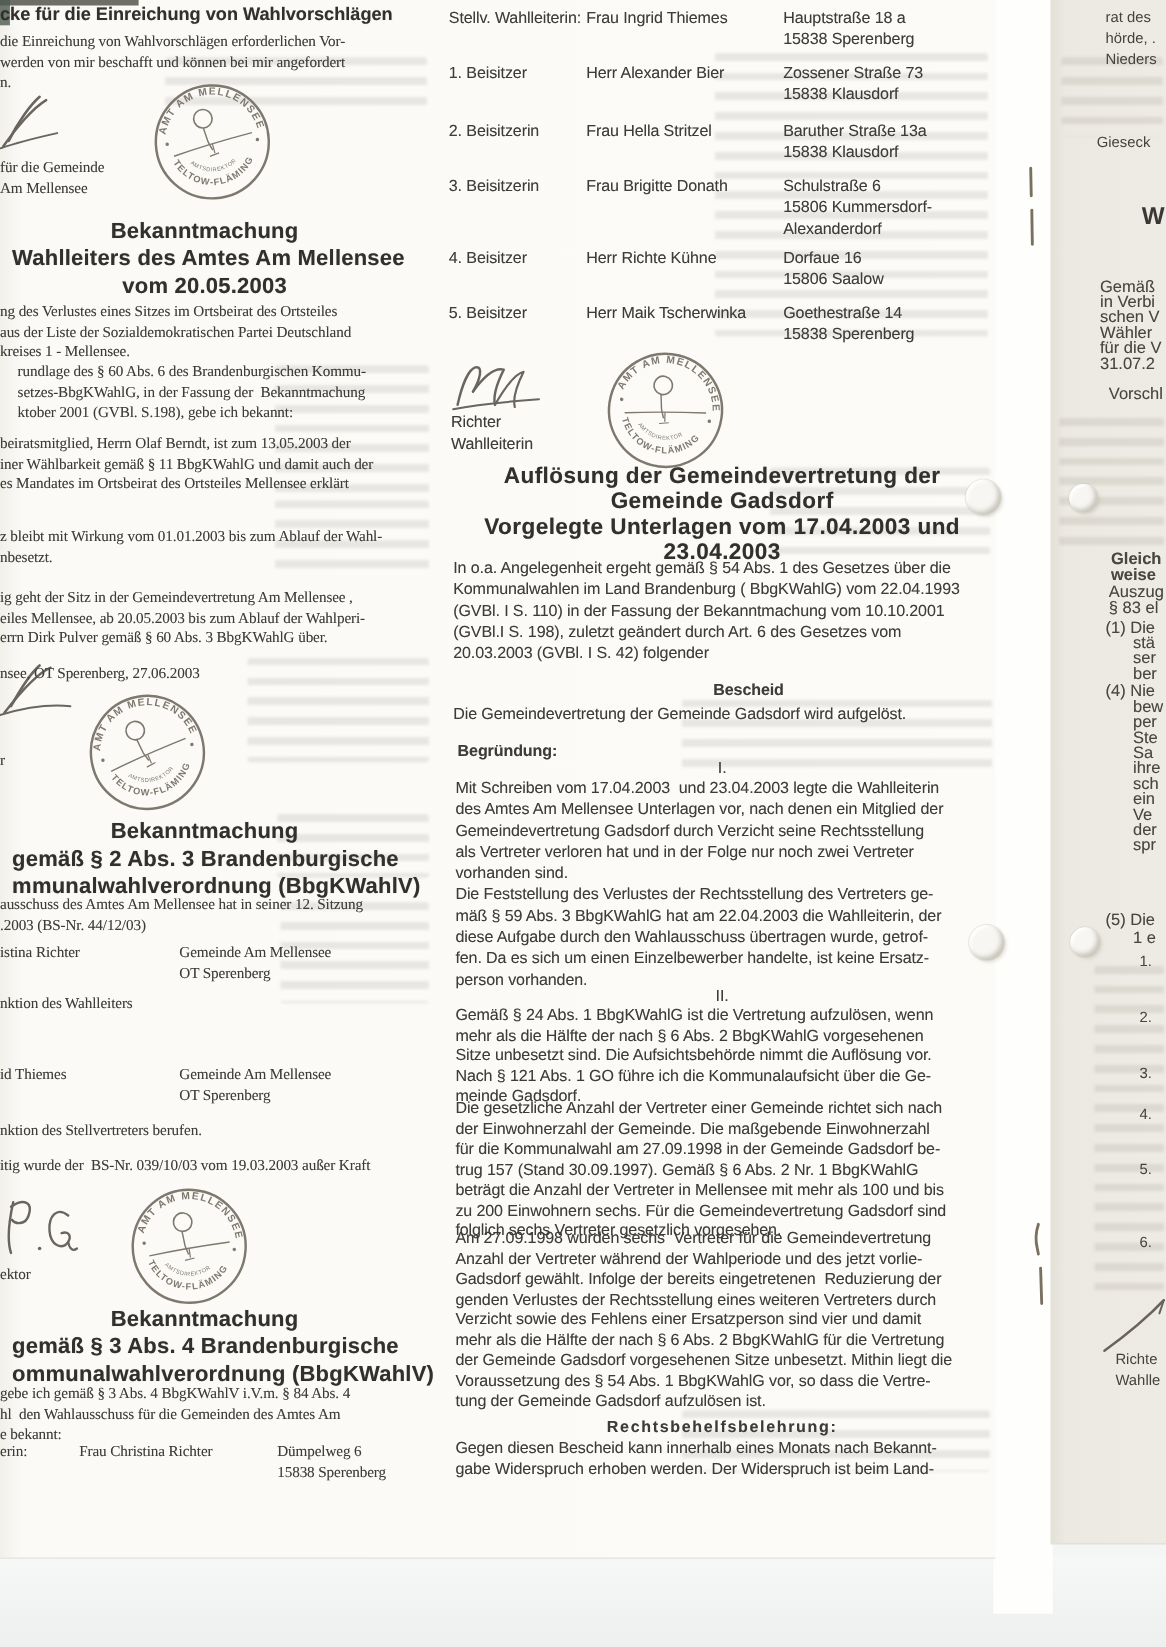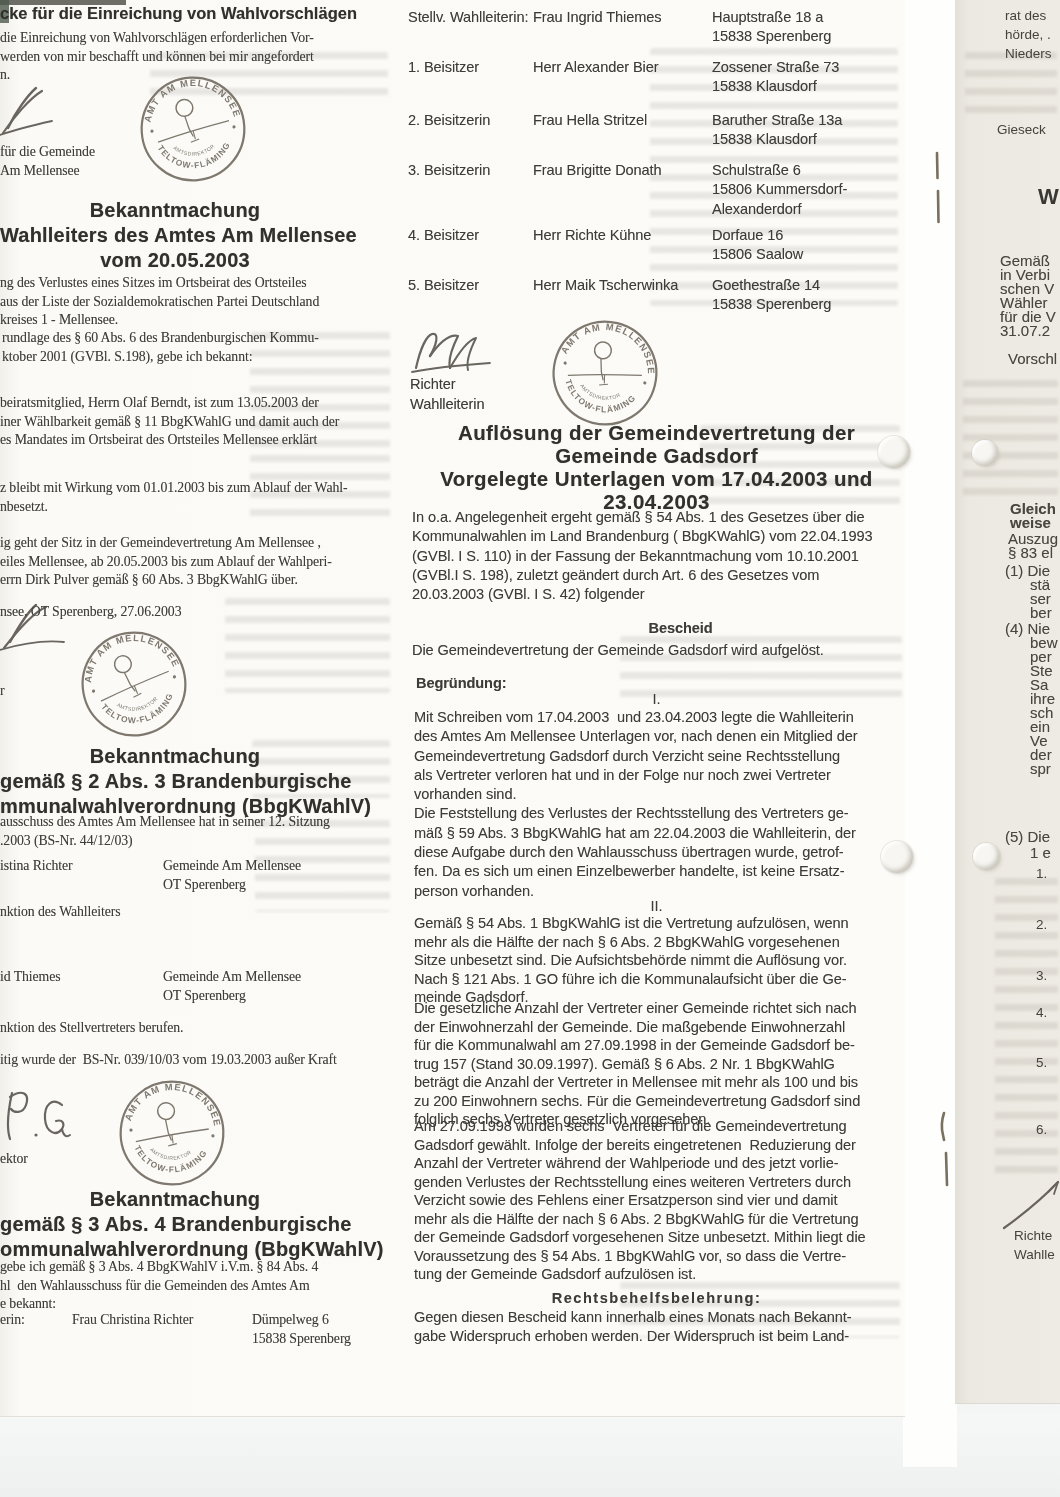--- a/index.html
+++ b/index.html
@@ -41,21 +41,21 @@
                inset 2px 2px 3px rgba(255,255,255,.95),
                0 0 0 1px rgba(198,194,184,.35),
                2px 2px 3px rgba(185,181,170,.35);
   }
   .ghost{
     background:repeating-linear-gradient(180deg,rgba(125,119,106,.15) 0 7px,rgba(0,0,0,0) 7px 18px);
     filter:blur(1.4px);border-radius:3px;
   }
   
   .lt{font-size:13.8px;line-height:18.7px;letter-spacing:-.1px;text-shadow:0 0 .6px rgba(62,60,55,.35);font-family:Liberation Serif, serif;}
-  .lt-head{font-weight:bold;font-size:20px;line-height:25px;color:#32302c;letter-spacing:.2px;text-shadow:0 0 .7px rgba(50,48,44,.4);}
+  .lt-head{font-weight:bold;font-size:20px;line-height:25px;color:#32302c;letter-spacing:.2px;text-shadow:0 0 .7px rgba(50,48,44,.4);margin-left:11px;}
   .lt-h1{font-weight:bold;font-size:16.5px;color:#32302c;text-shadow:0 0 .7px rgba(50,48,44,.4);}
   .md{font-size:14.6px;line-height:19.3px;letter-spacing:-.1px;text-shadow:0 0 .6px rgba(62,60,55,.35);}
   .md-tight{line-height:18.5px;}
   .md-head{font-weight:bold;font-size:20.5px;line-height:23px;color:#32302c;letter-spacing:.4px;text-shadow:0 0 .7px rgba(50,48,44,.4);}
   .rp{font-size:15px;line-height:14px;color:#49463f;text-shadow:0 0 .5px rgba(70,66,60,.35);}
   .rp-md{font-size:13.5px;line-height:19px;color:#45423c;}
   .u{}
   .lsp{letter-spacing:1.5px;}
   .stamp{opacity:.88;}
   .sig{stroke:#514c45;fill:none;stroke-linecap:round;stroke-linejoin:round;opacity:.85;}
@@ -138,22 +138,23 @@
   <div class="abs lt-head ctr lines" style="left:0;top:198px;width:350px">
       <div>Bekanntmachung</div>
       <div>Wahlleiters des Amtes Am Mellensee</div>
       <div>vom 20.05.2003</div>
     </div>
   <div class="abs lt lines" style="left:0;top:274px">
       <div>ng des Verlustes eines Sitzes im Ortsbeirat des Ortsteiles</div>
       <div>aus der Liste der Sozialdemokratischen Partei Deutschland</div>
       <div>kreises 1 - Mellensee.</div>
     </div>
-  <div class="abs lt lines" style="left:2px;top:329px">
+  <div class="abs lt lines" style="left:16px;top:329px">
       <div>rundlage des § 60 Abs. 6 des Brandenburgischen Kommu-</div>
+      <div>setzes-BbgKWahlG, in der Fassung der  Bekanntmachung</div>
       <div>ktober 2001 (GVBl. S.198), gebe ich bekannt:</div>
     </div>
   <div class="abs lt lines" style="left:0;top:394px">
       <div>beiratsmitglied, Herrn Olaf Berndt, ist zum 13.05.2003 der</div>
       <div>iner Wählbarkeit gemäß § 11 BbgKWahlG und damit auch der</div>
       <div>es Mandates im Ortsbeirat des Ortsteiles Mellensee erklärt</div>
     </div>
   <div class="abs lt lines" style="left:0;top:479px">
       <div>z bleibt mit Wirkung vom 01.01.2003 bis zum Ablauf der Wahl-</div>
       <div>nbesetzt.</div>
@@ -331,39 +332,39 @@
         <div>vorhanden sind.</div>
         <div>Die Feststellung des Verlustes der Rechtsstellung des Vertreters ge-</div>
         <div>mäß § 59 Abs. 3 BbgKWahlG hat am 22.04.2003 die Wahlleiterin, der</div>
         <div>diese Aufgabe durch den Wahlausschuss übertragen wurde, getrof-</div>
         <div>fen. Da es sich um einen Einzelbewerber handelte, ist keine Ersatz-</div>
         <div>person vorhanden.</div>
       </div>
 
     <div class="abs md ctr line" style="left:0;top:897px;width:497px">II.</div>
     <div class="abs md md-tight lines" style="left:6px;top:914px">
-        <div>Gemäß § 54 Abs. 1 BbgKWahlG ist die Vertretung aufzulösen, wenn</div>
+        <div>Gemäß § 24 Abs. 1 BbgKWahlG ist die Vertretung aufzulösen, wenn</div>
         <div>mehr als die Hälfte der nach § 6 Abs. 2 BbgKWahlG vorgesehenen</div>
         <div>Sitze unbesetzt sind. Die Aufsichtsbehörde nimmt die Auflösung vor.</div>
         <div>Nach § 121 Abs. 1 GO führe ich die Kommunalaufsicht über die Ge-</div>
         <div>meinde Gadsdorf.</div>
       </div>
     <div class="abs md md-tight lines" style="left:6px;top:999px">
         <div>Die gesetzliche Anzahl der Vertreter einer Gemeinde richtet sich nach</div>
         <div>der Einwohnerzahl der Gemeinde. Die maßgebende Einwohnerzahl</div>
         <div>für die Kommunalwahl am 27.09.1998 in der Gemeinde Gadsdorf be-</div>
         <div>trug 157 (Stand 30.09.1997). Gemäß § 6 Abs. 2 Nr. 1 BbgKWahlG</div>
         <div>beträgt die Anzahl der Vertreter in Mellensee mit mehr als 100 und bis</div>
         <div>zu 200 Einwohnern sechs. Für die Gemeindevertretung Gadsdorf sind</div>
         <div>folglich sechs Vertreter gesetzlich vorgesehen.</div>
       </div>
     <div class="abs md md-tight lines" style="left:6px;top:1117px">
         <div>Am 27.09.1998 wurden sechs  Vertreter für die Gemeindevertretung</div>
+        <div>Anzahl der Vertreter während der Wahlperiode und des jetzt vorlie-</div>
         <div>Gadsdorf gewählt. Infolge der bereits eingetretenen  Reduzierung der</div>
-        <div>Anzahl der Vertreter während der Wahlperiode und des jetzt vorlie-</div>
         <div>genden Verlustes der Rechtsstellung eines weiteren Vertreters durch</div>
         <div>Verzicht sowie des Fehlens einer Ersatzperson sind vier und damit</div>
         <div>mehr als die Hälfte der nach § 6 Abs. 2 BbgKWahlG für die Vertretung</div>
         <div>der Gemeinde Gadsdorf vorgesehenen Sitze unbesetzt. Mithin liegt die</div>
         <div>Voraussetzung des § 54 Abs. 1 BbgKWahlG vor, so dass die Vertre-</div>
         <div>tung der Gemeinde Gadsdorf aufzulösen ist.</div>
       </div>
 
     <div class="abs md b lsp ctr line" style="left:0;top:1289px;width:497px">Rechtsbehelfsbelehrung:</div>
     <div class="abs md lines" style="left:6px;top:1308px">

